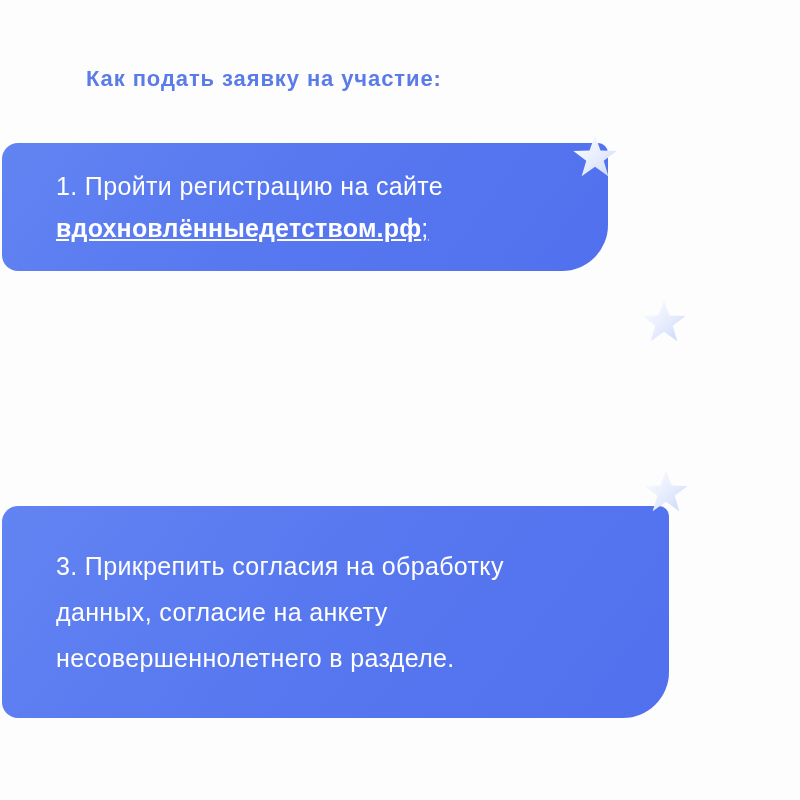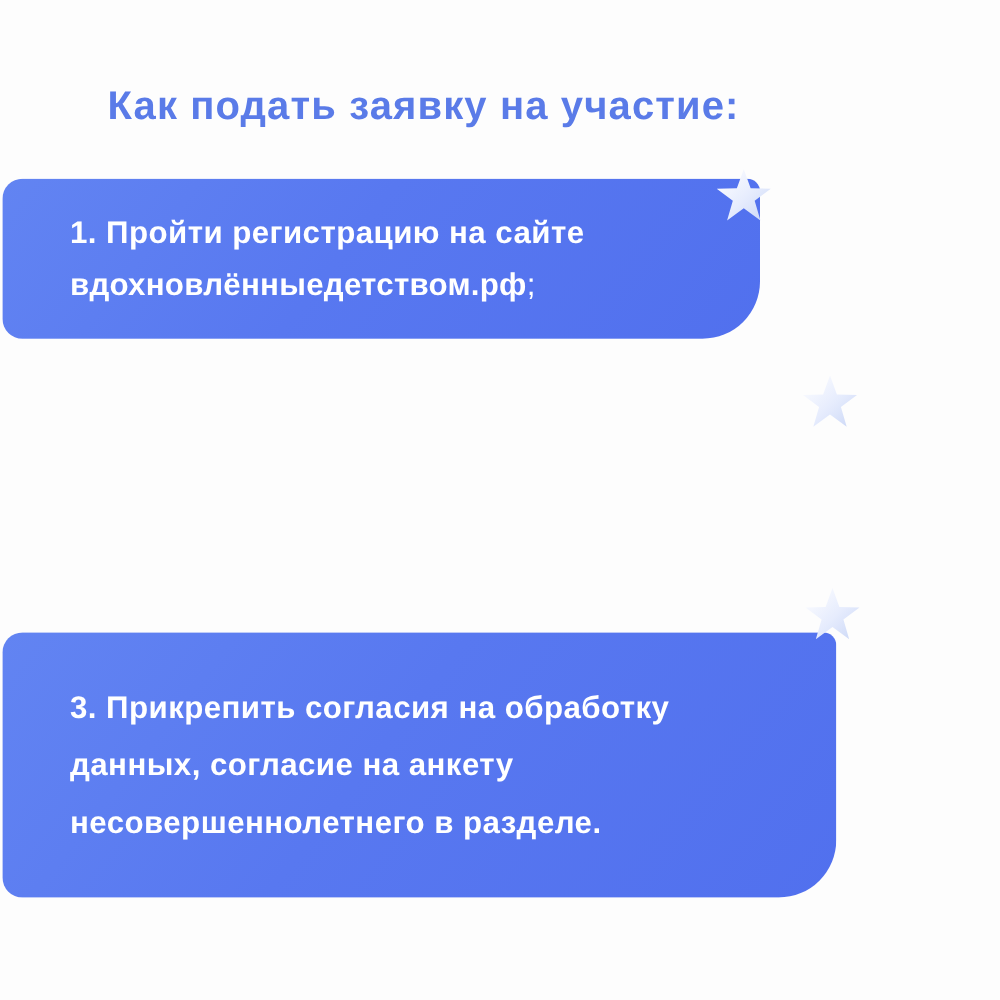--- a/index.html
+++ b/index.html
@@ -21,21 +21,21 @@
     width: 800px;
     height: 800px;
     background: #fdfdfd;
   }
 
   
   #title {
     position: absolute;
     left: 86px;
     top: 66px;
-    font-size: 32px;
+    font-size: 22px;
     font-weight: 700;
     letter-spacing: 0.9px;
     color: #5a7be8;
     white-space: nowrap;
   }
 
   
   .card {
     position: absolute;
     left: 2px;
@@ -52,28 +52,29 @@
     justify-content: center;
   }
 
   #card-1 { top: 143px;  width: 606px; height: 128px; }
   #card-2 { top: 308px;  width: 664px; height: 130px; }
   #card-3 { top: 506px;  width: 667px; height: 212px; }
 
   .card-line {
     color: #ffffff;
     font-size: 25px;
-    font-weight: 700;
+    font-weight: 400;
     letter-spacing: 0.35px;
     line-height: 42px;
     white-space: nowrap;
   }
   .card-line.strong {
     font-weight: 700;
     letter-spacing: 0.2px;
+    text-decoration: underline;
   }
   .card-line .tail {
     font-weight: 300;
     letter-spacing: 0.35px;
   }
 
   #card-3 .card-line { line-height: 46px; }
 
   
   .star {

